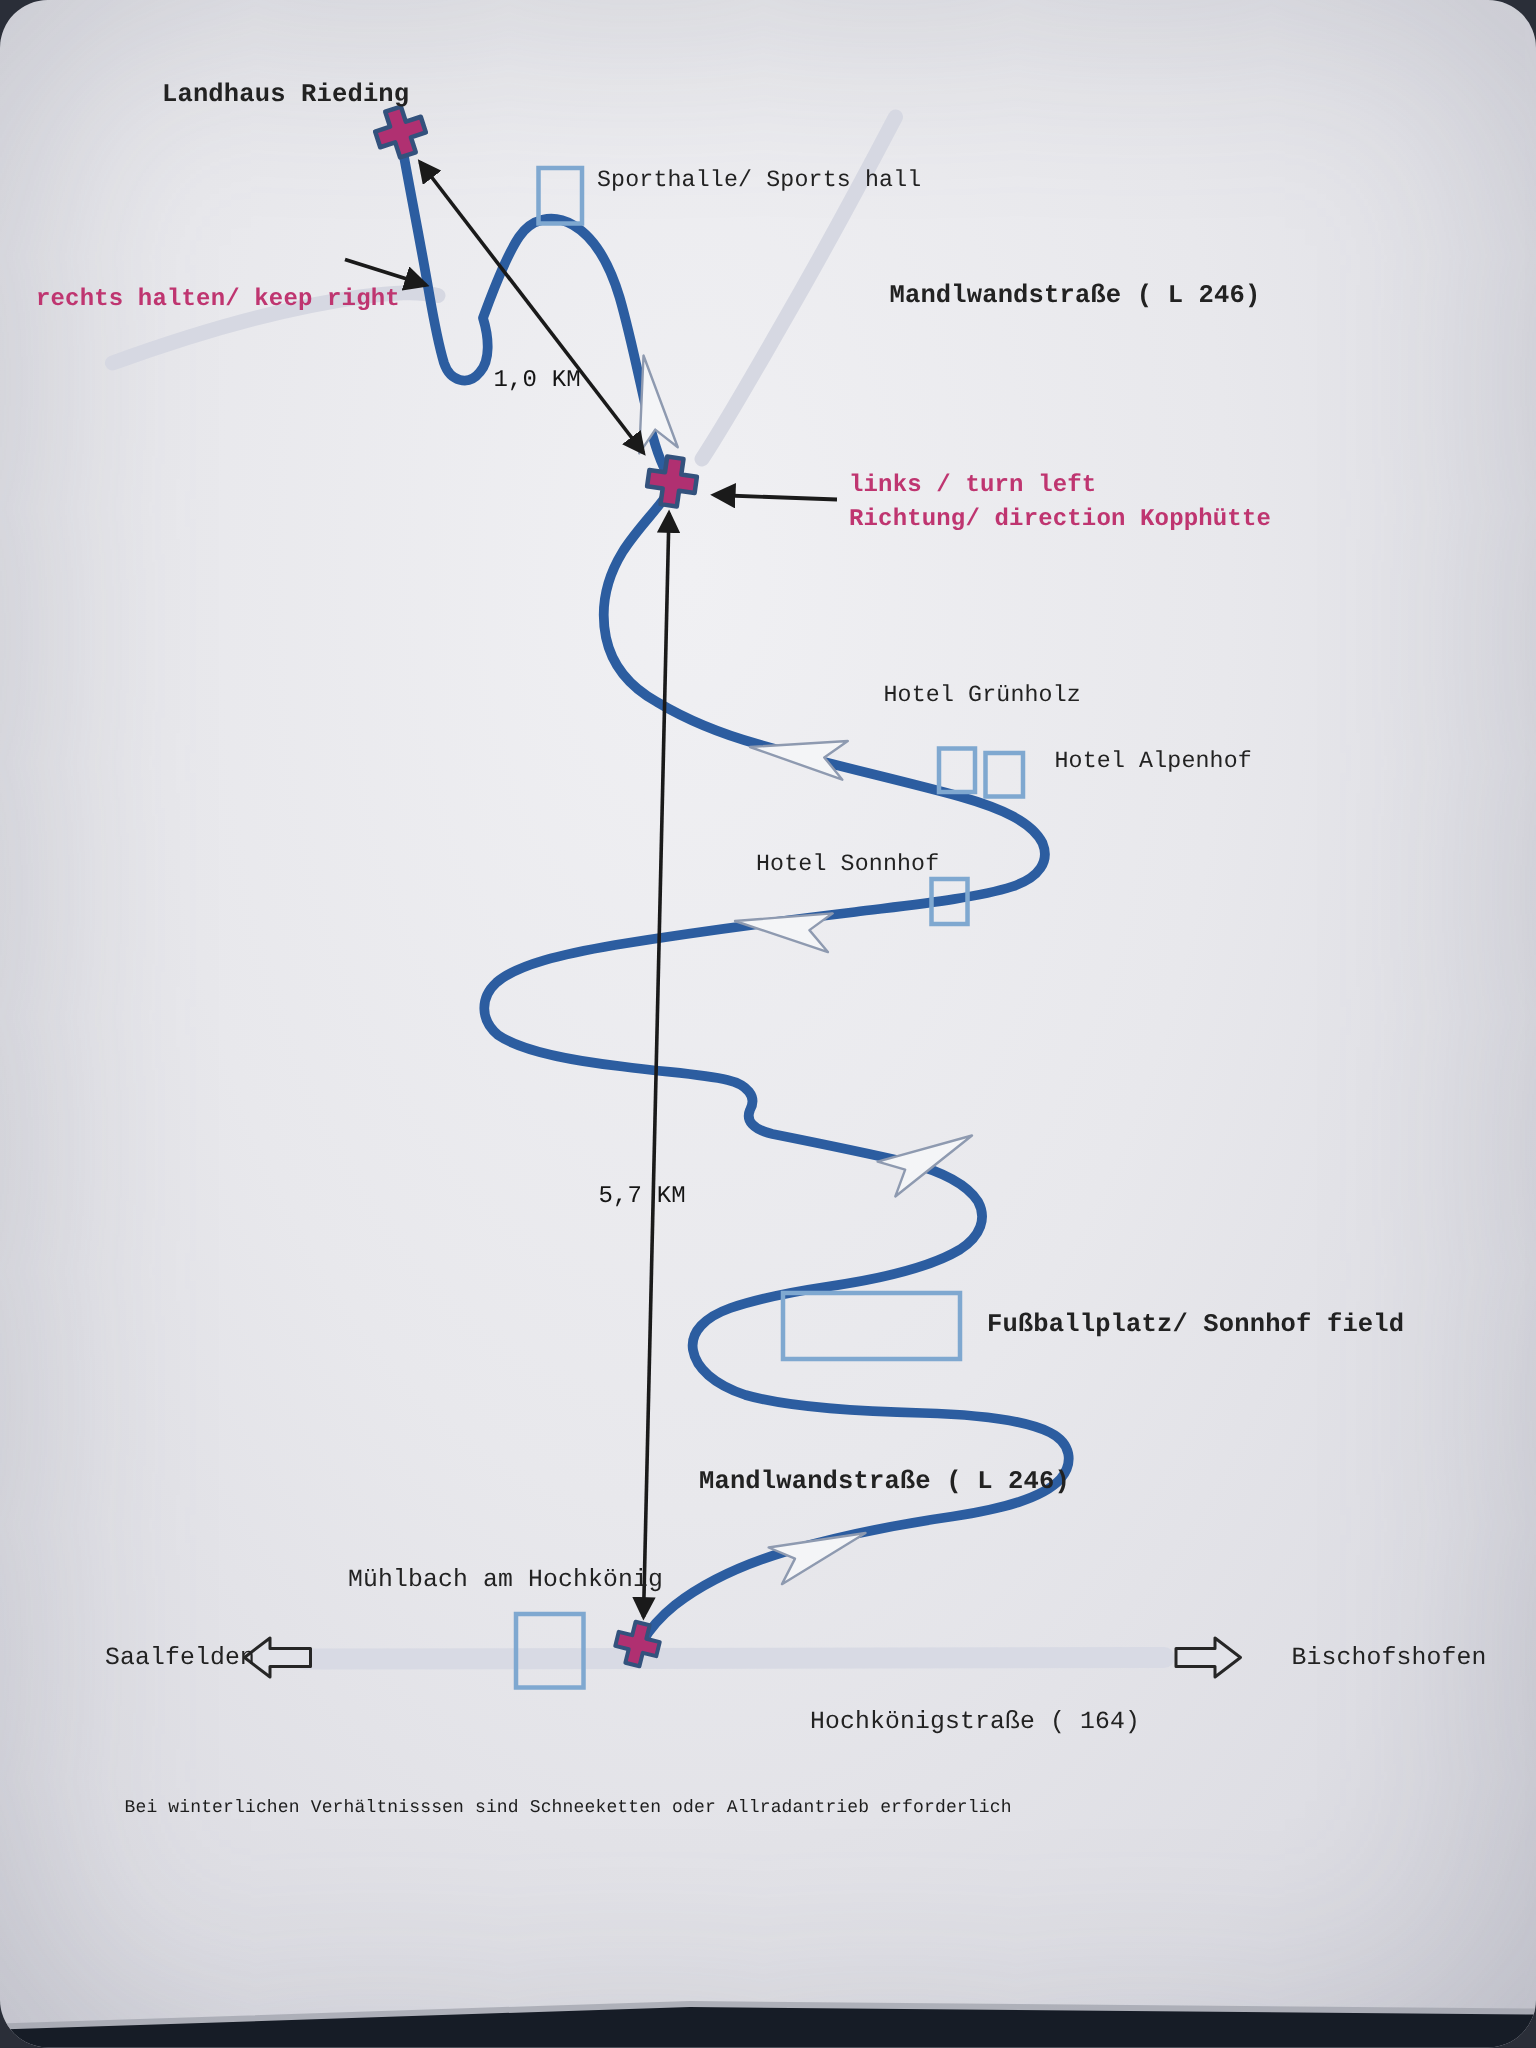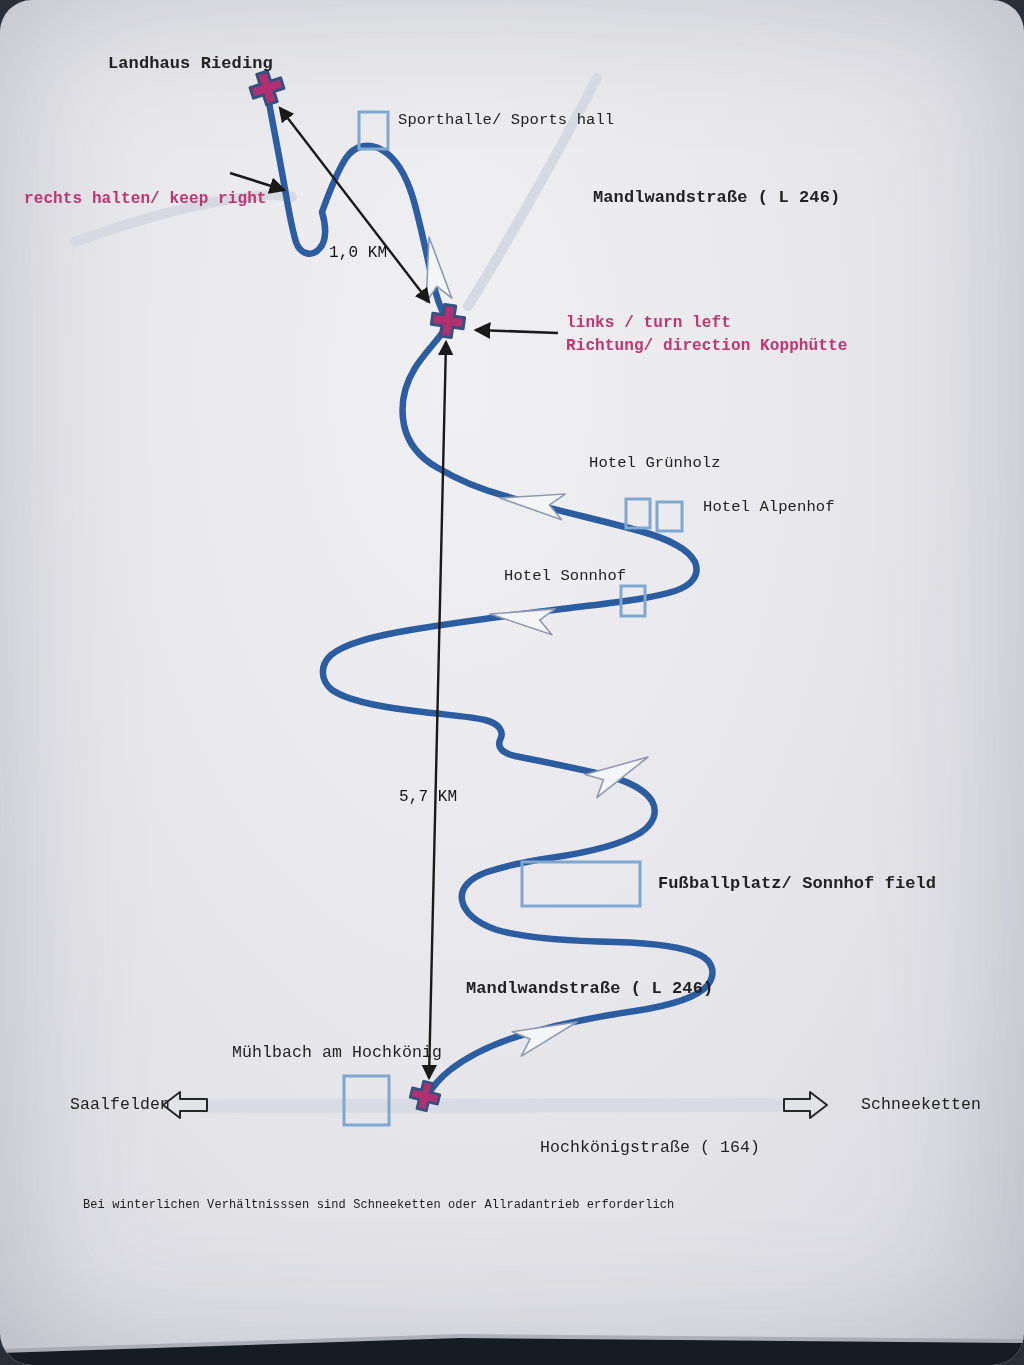--- a/index.html
+++ b/index.html
@@ -145,20 +145,20 @@
   <div class="label km" style="left:399px;top:788px;">5,7  KM</div>
 
   <div class="label bold big" style="left:658px;top:874px;">Fußballplatz/  Sonnhof field</div>
 
   <div class="label bold big" style="left:466px;top:979px;">Mandlwandstraße (  L 246)</div>
 
   <div class="label" style="left:232px;top:1043px;font-size:16.5px;">Mühlbach am Hochkönig</div>
 
   <div class="label" style="left:70px;top:1095px;font-size:16.5px;">Saalfelden</div>
 
-  <div class="label" style="left:861px;top:1095px;font-size:16.5px;">Schneeketten</div>
+  <div class="label" style="left:861px;top:1095px;font-size:16.5px;">Bischofshofen</div>
 
   <div class="label" style="left:540px;top:1138px;font-size:16.5px;">Hochkönigstraße ( 164)</div>
 
   <div class="label note" style="left:69px;top:1198px;">Bei winterlichen Verhältnisssen sind Schneeketten oder Allradantrieb erforderlich</div>
 
 
 </div>
 
 </body></html>

